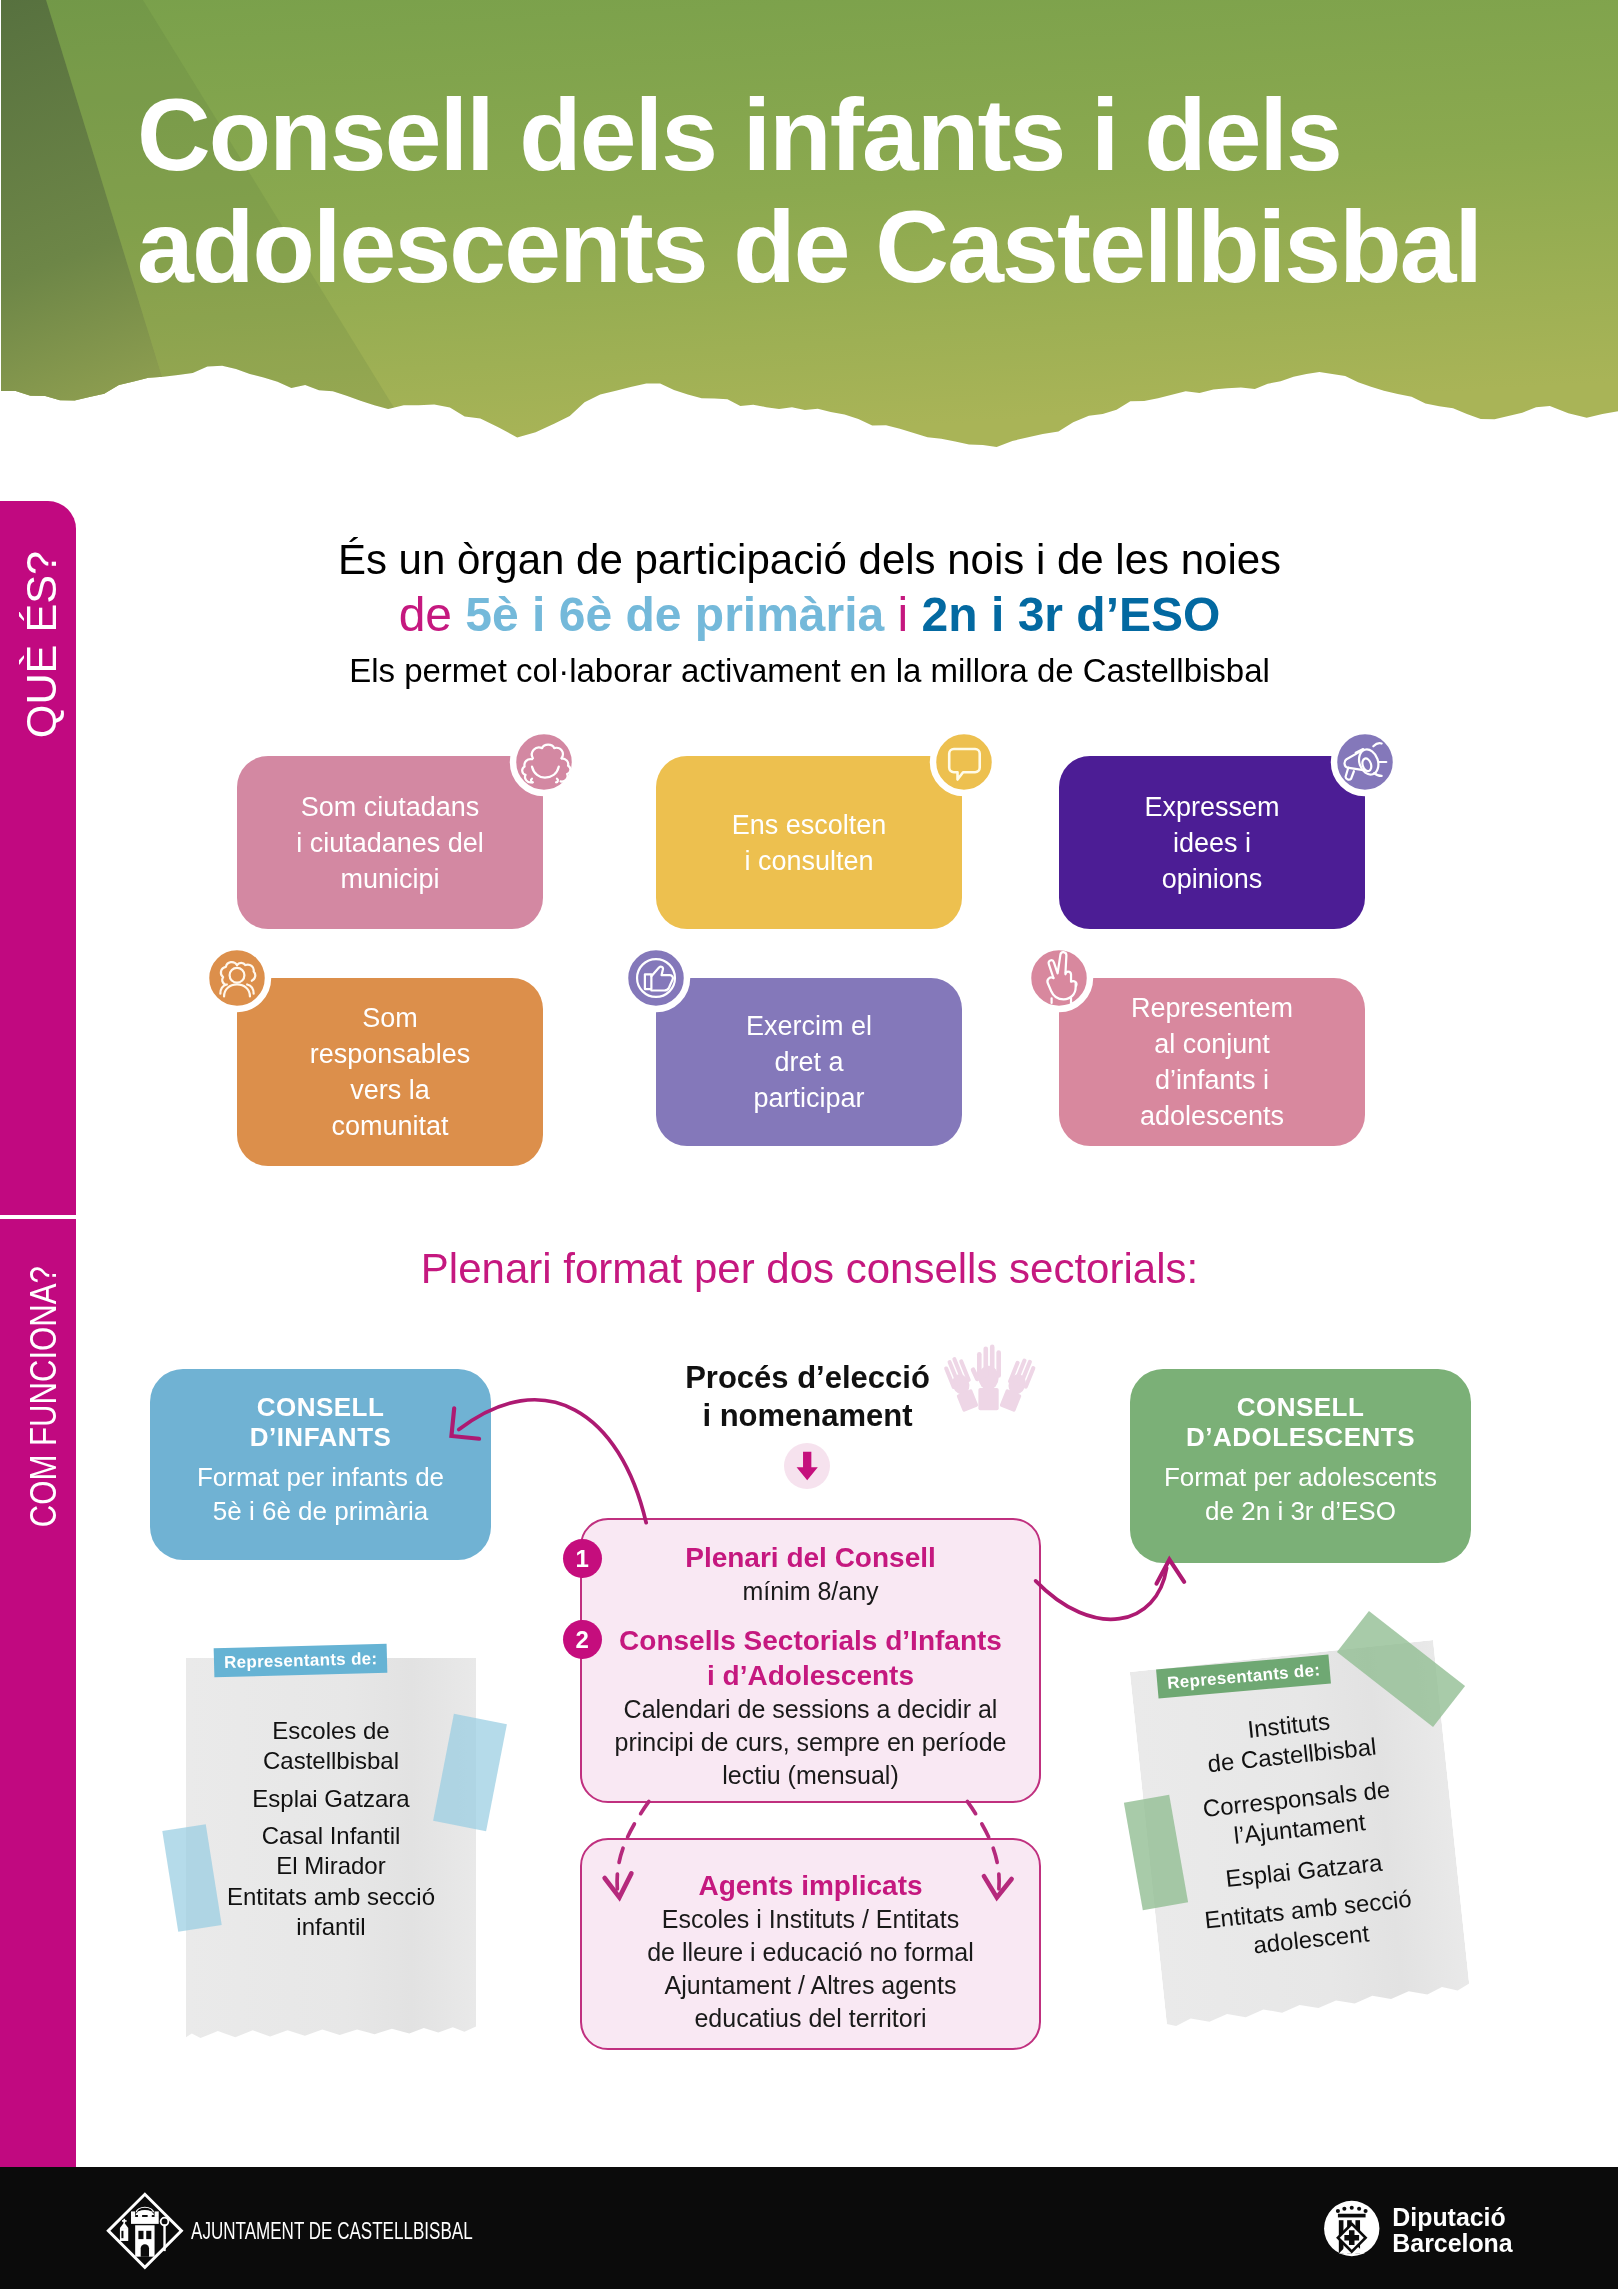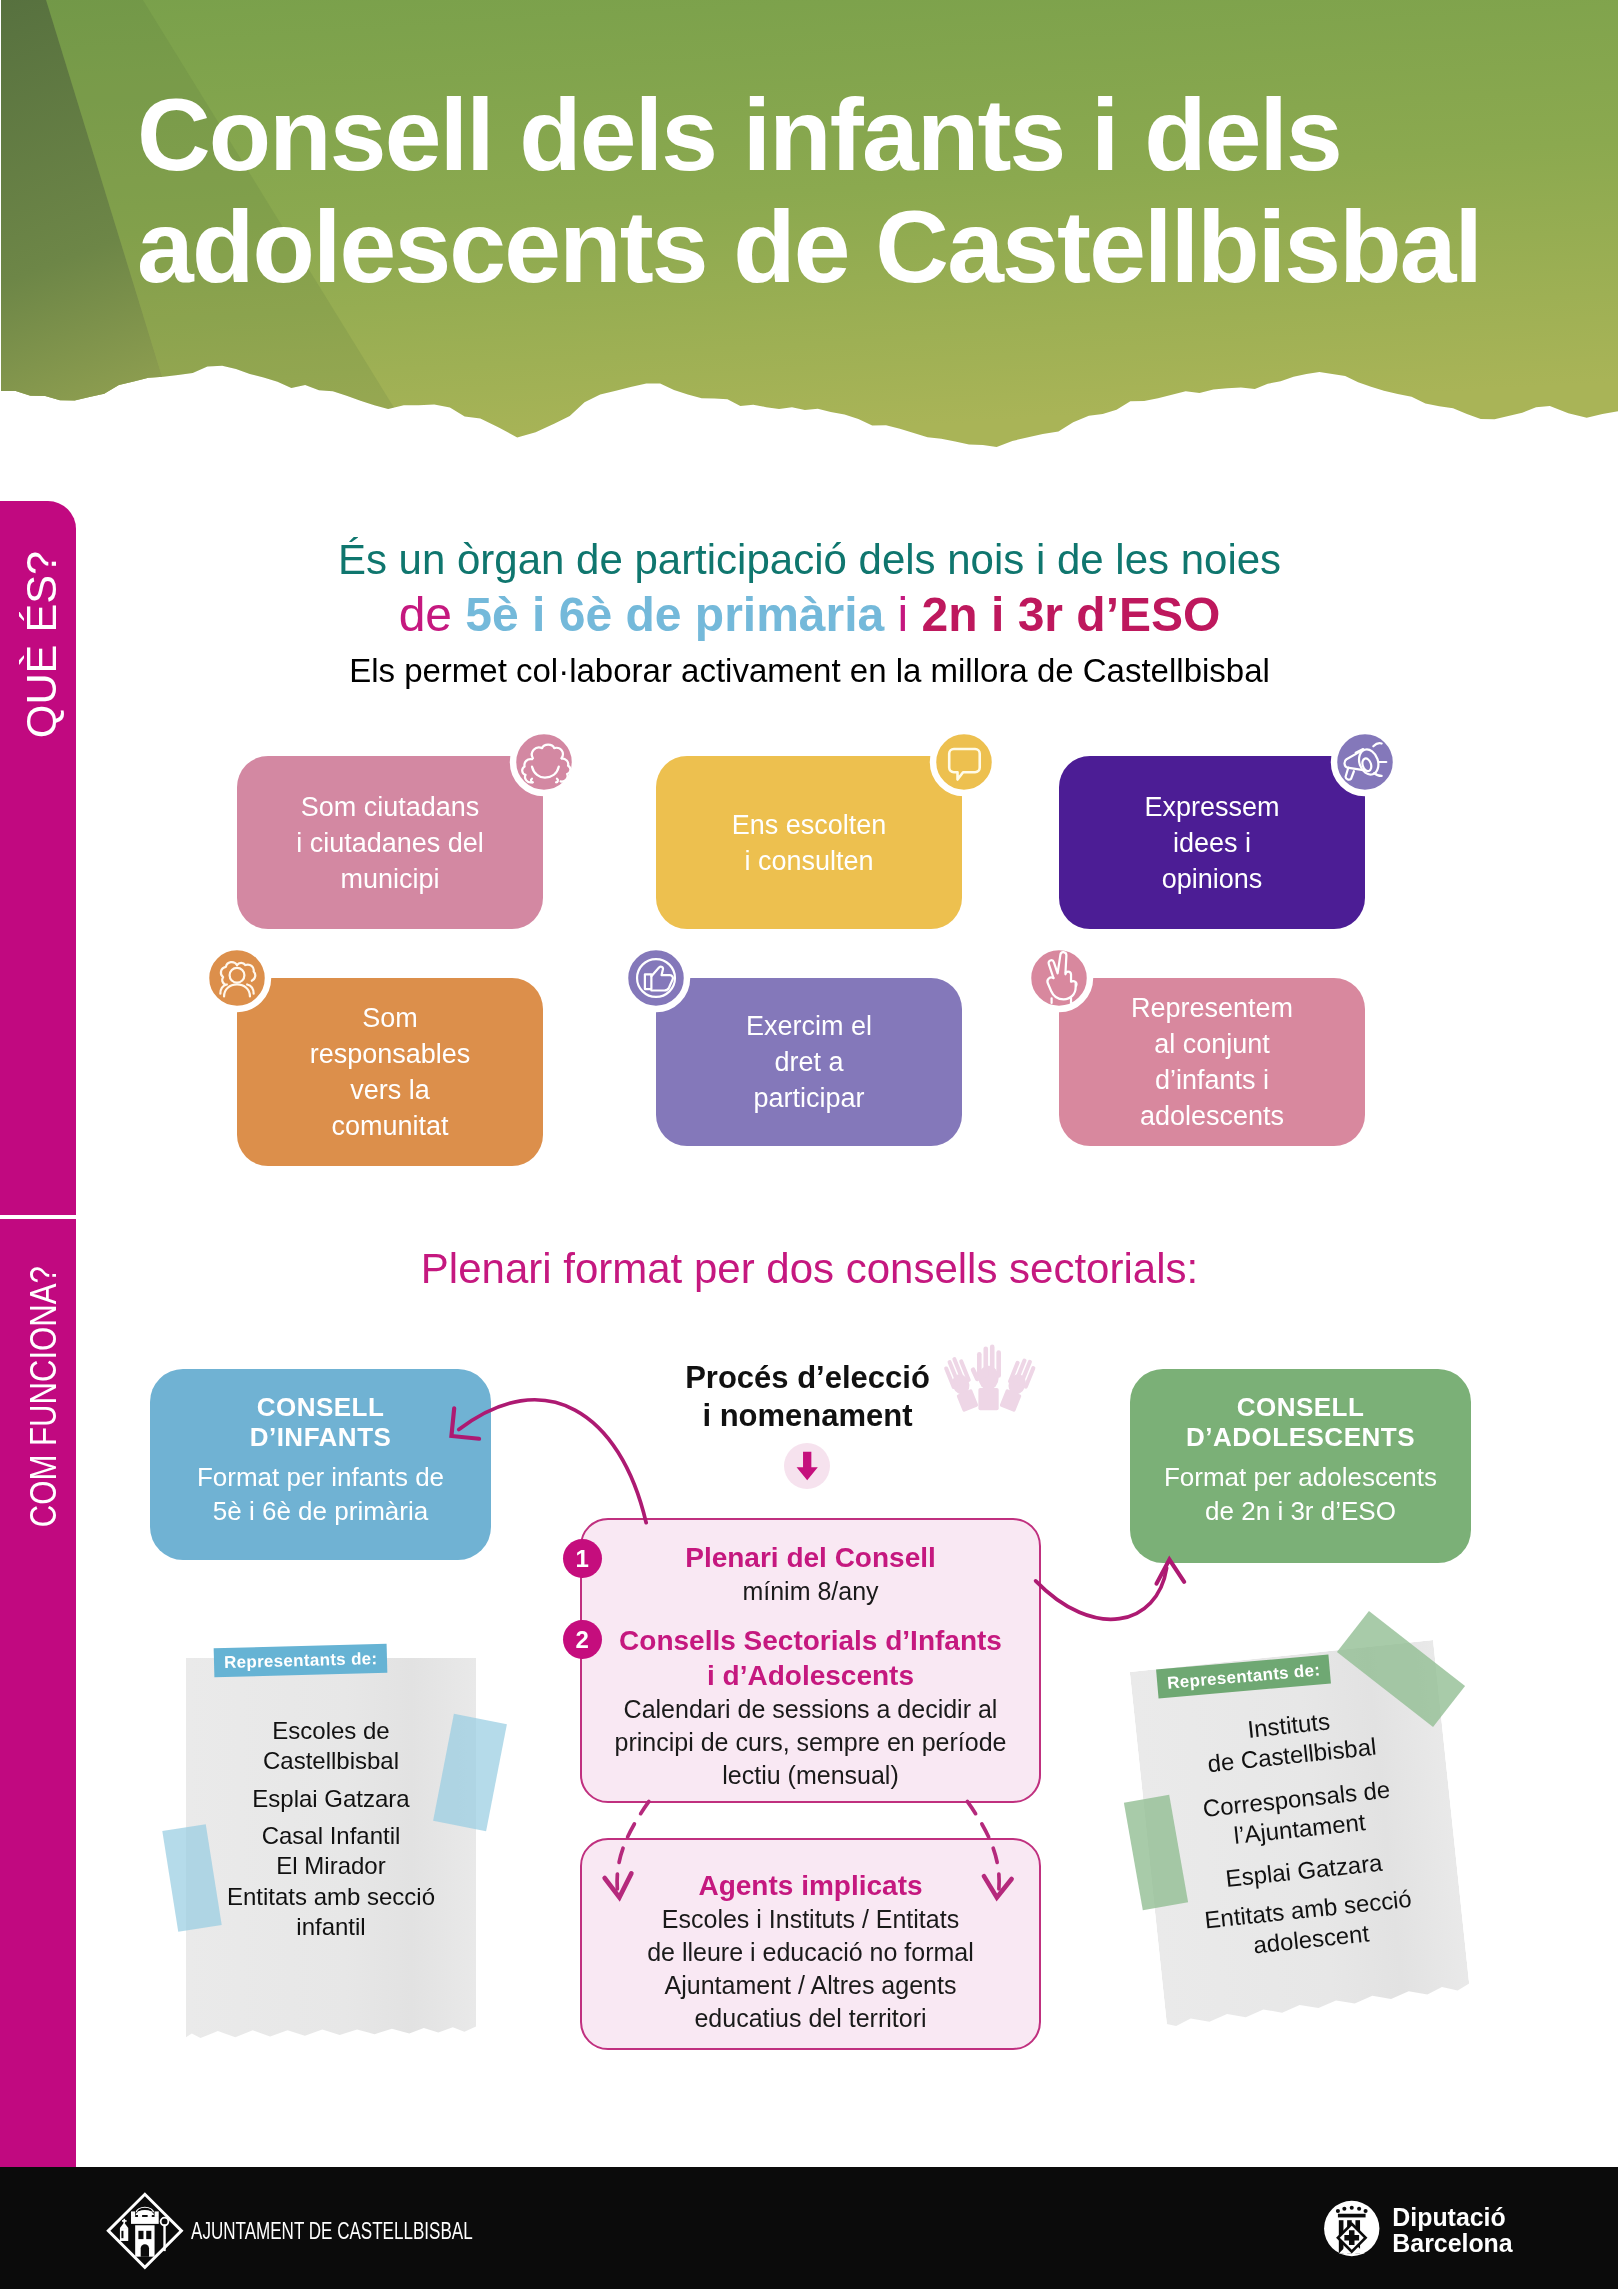--- a/index.html
+++ b/index.html
@@ -12,24 +12,24 @@
   #title{position:absolute;left:137px;top:79px;width:1477px;color:#fff;
          font-weight:bold;font-size:102px;line-height:112px;letter-spacing:-1.8px;white-space:nowrap;}
 
   
   .sidebar{position:absolute;left:0;width:76px;background:#c10980;}
   #sb1{top:501px;height:714px;border-radius:0 28px 0 0;}
   #sb2{top:1219px;height:948px;}
 
   
   .introline{position:absolute;left:76px;width:1467px;text-align:center;}
-  #il1{top:536px;font-size:42px;color:#0f766e;}
+  #il1{top:536px;font-size:42px;color:#000000;}
   #il2{top:587px;font-size:48px;color:#c5187f;font-weight:bold;}
   #il3{top:652px;font-size:33px;color:#000000;}
-  #il2 .blu{color:#74b9da;} #il2 .grn{color:#be185d;} #il2 .mag{font-weight:normal;}
+  #il2 .blu{color:#74b9da;} #il2 .grn{color:#0369a1;} #il2 .mag{font-weight:normal;}
 
   
   .gbox{position:absolute;border-radius:31px;color:#fff;font-size:27px;line-height:36px;
         display:flex;align-items:center;justify-content:center;text-align:center;}
 
   
   #plenhead{position:absolute;left:76px;top:1245px;width:1467px;text-align:center;
             font-size:42px;color:#c5187f;}
 
   .bigbox{position:absolute;border-radius:33px;color:#fff;text-align:center;}

